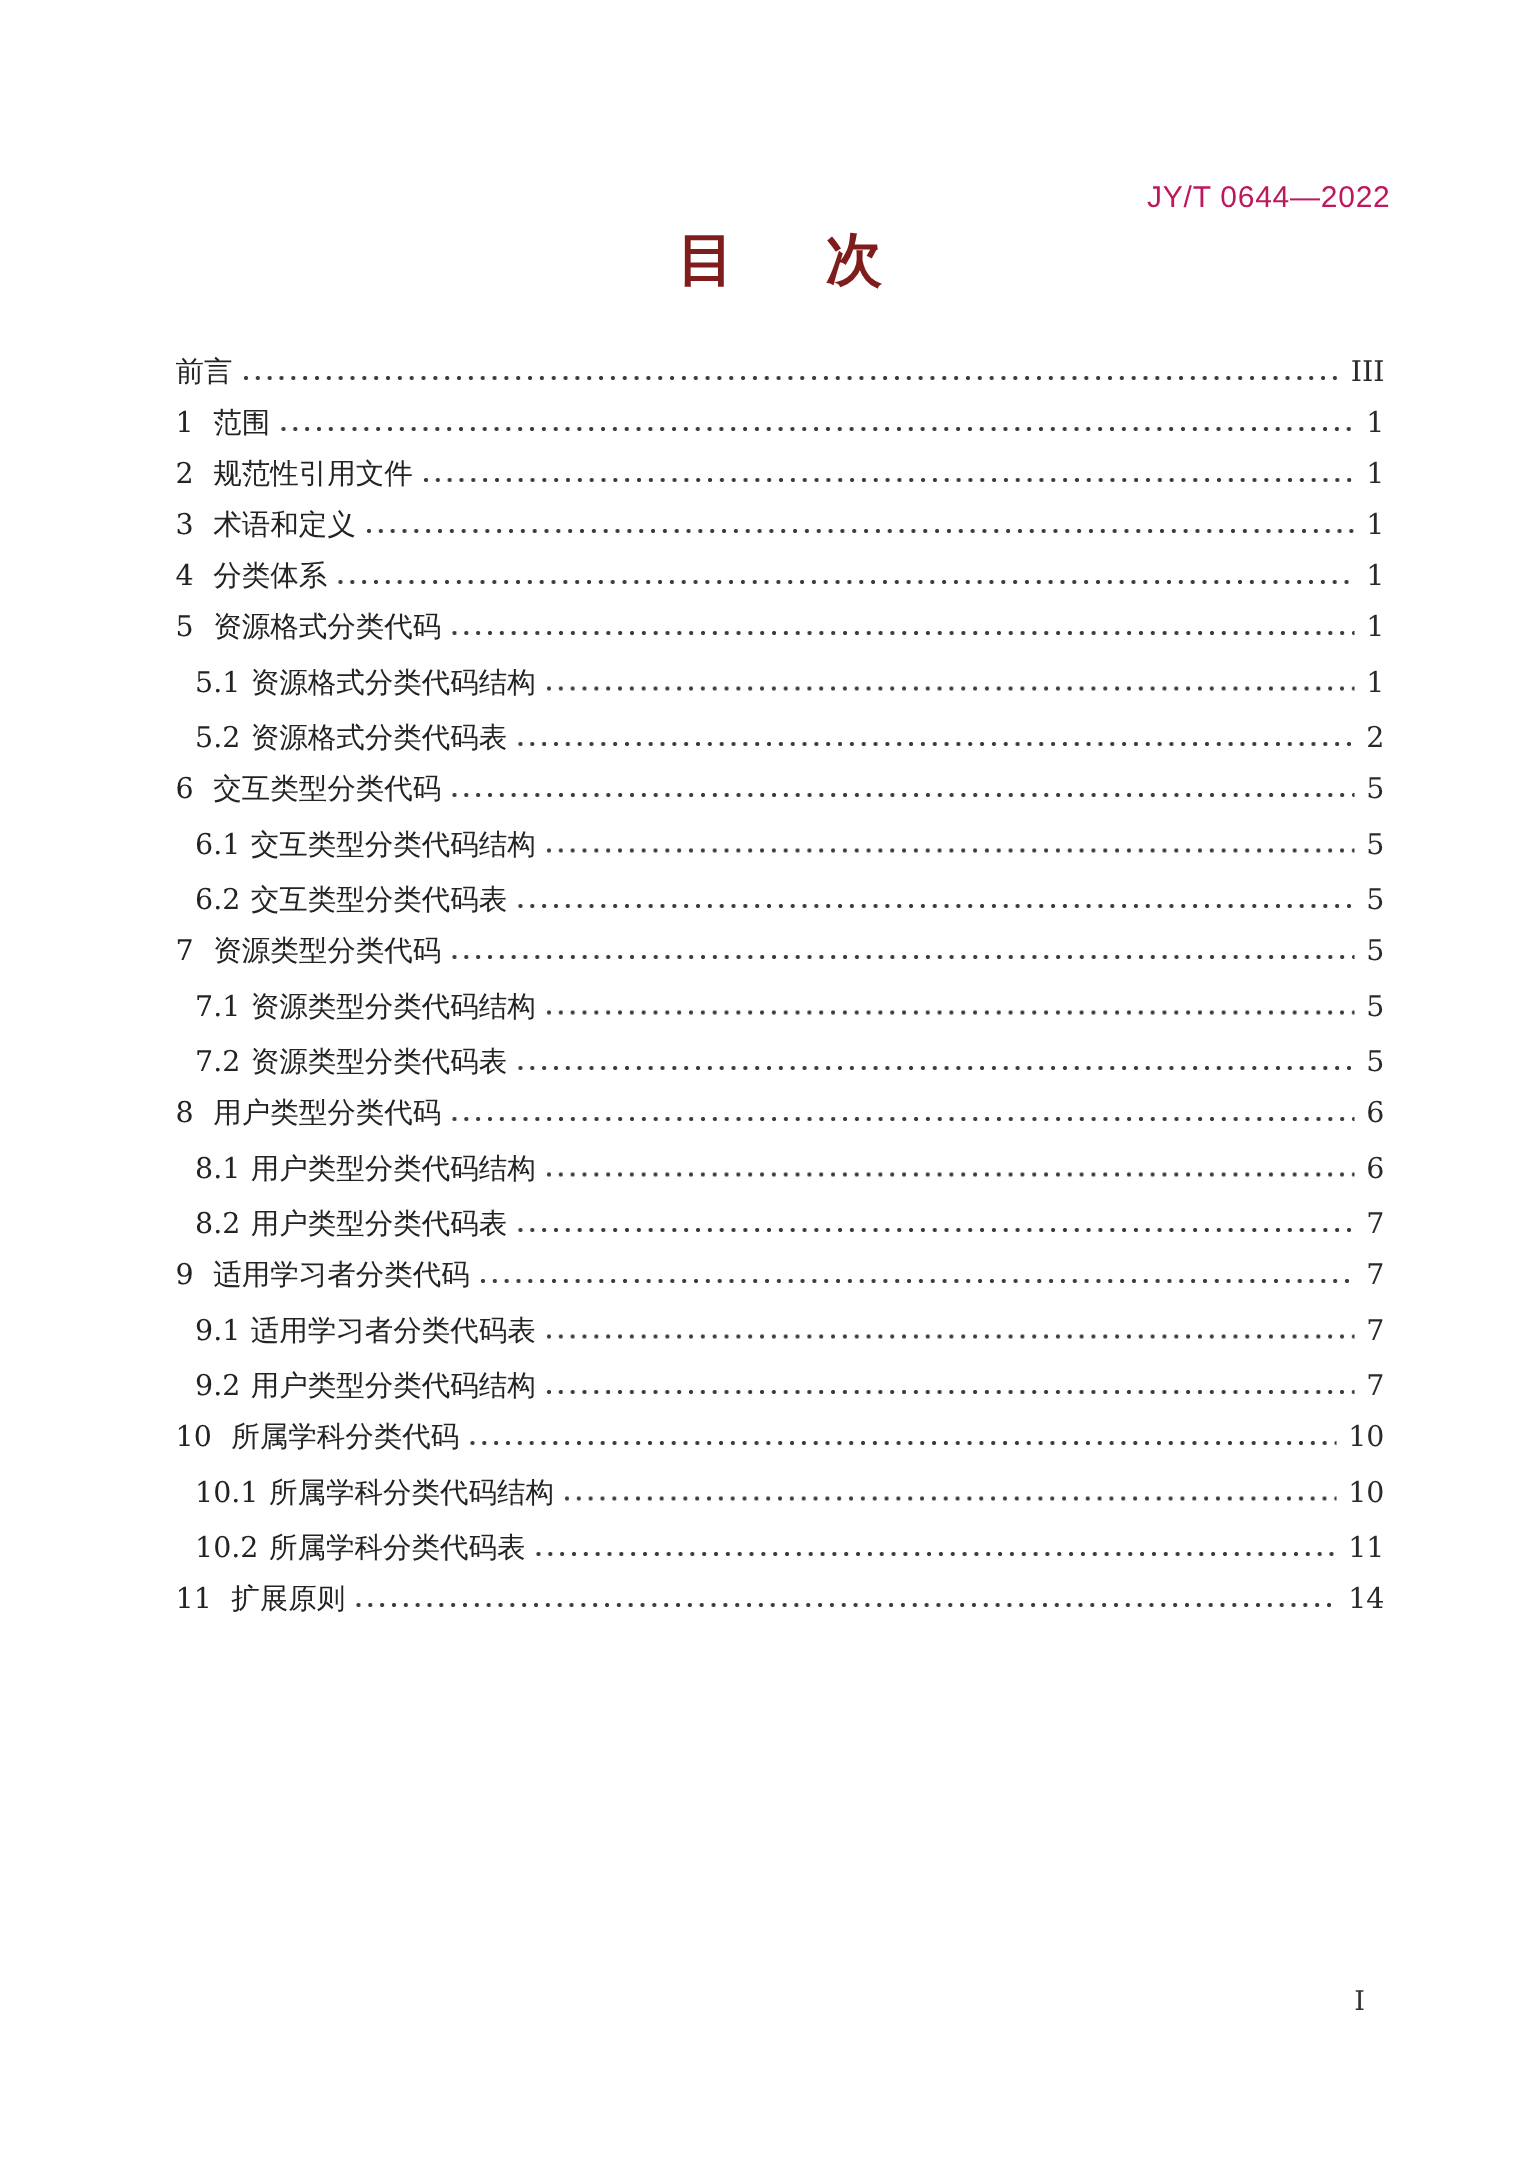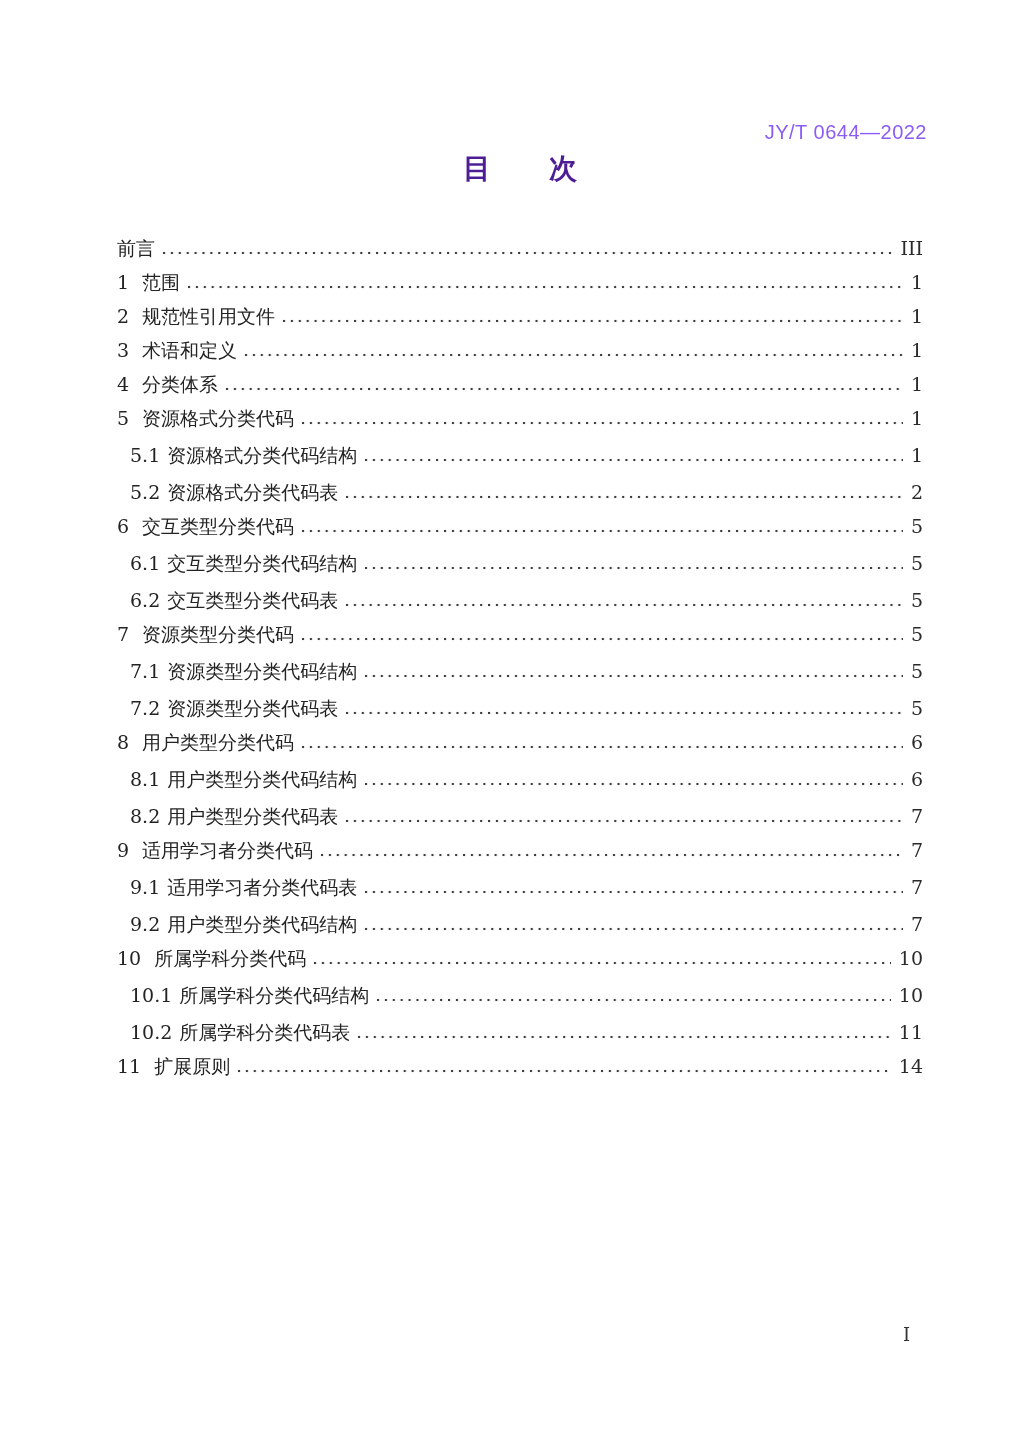--- a/index.html
+++ b/index.html
@@ -17,34 +17,34 @@
     color: #232323;
     overflow: hidden;
   }
   .header {
     position: absolute;
     top: 122px;
     right: 97px;
     font-family: "Liberation Sans", "DejaVu Sans", sans-serif;
     font-size: 20px;
     letter-spacing: 0.5px;
-    color: #8b5cf6;
+    color: #be185d;
     line-height: 1;
   }
   .doc-title {
     position: absolute;
     top: 155px;
     left: 117px;
     width: 806px;
     margin: 0;
     text-align: center;
     font-family: "Liberation Sans", "DejaVu Sans", sans-serif;
-    font-size: 28px;
+    font-size: 38px;
     font-weight: 700;
-    color: #4c1d95;
+    color: #7f1d1d;
     line-height: 1;
     word-spacing: 50px;
   }
   .toc {
     position: absolute;
     top: 224px;
     left: 117px;
     width: 806px;
   }
   .toc-row {

